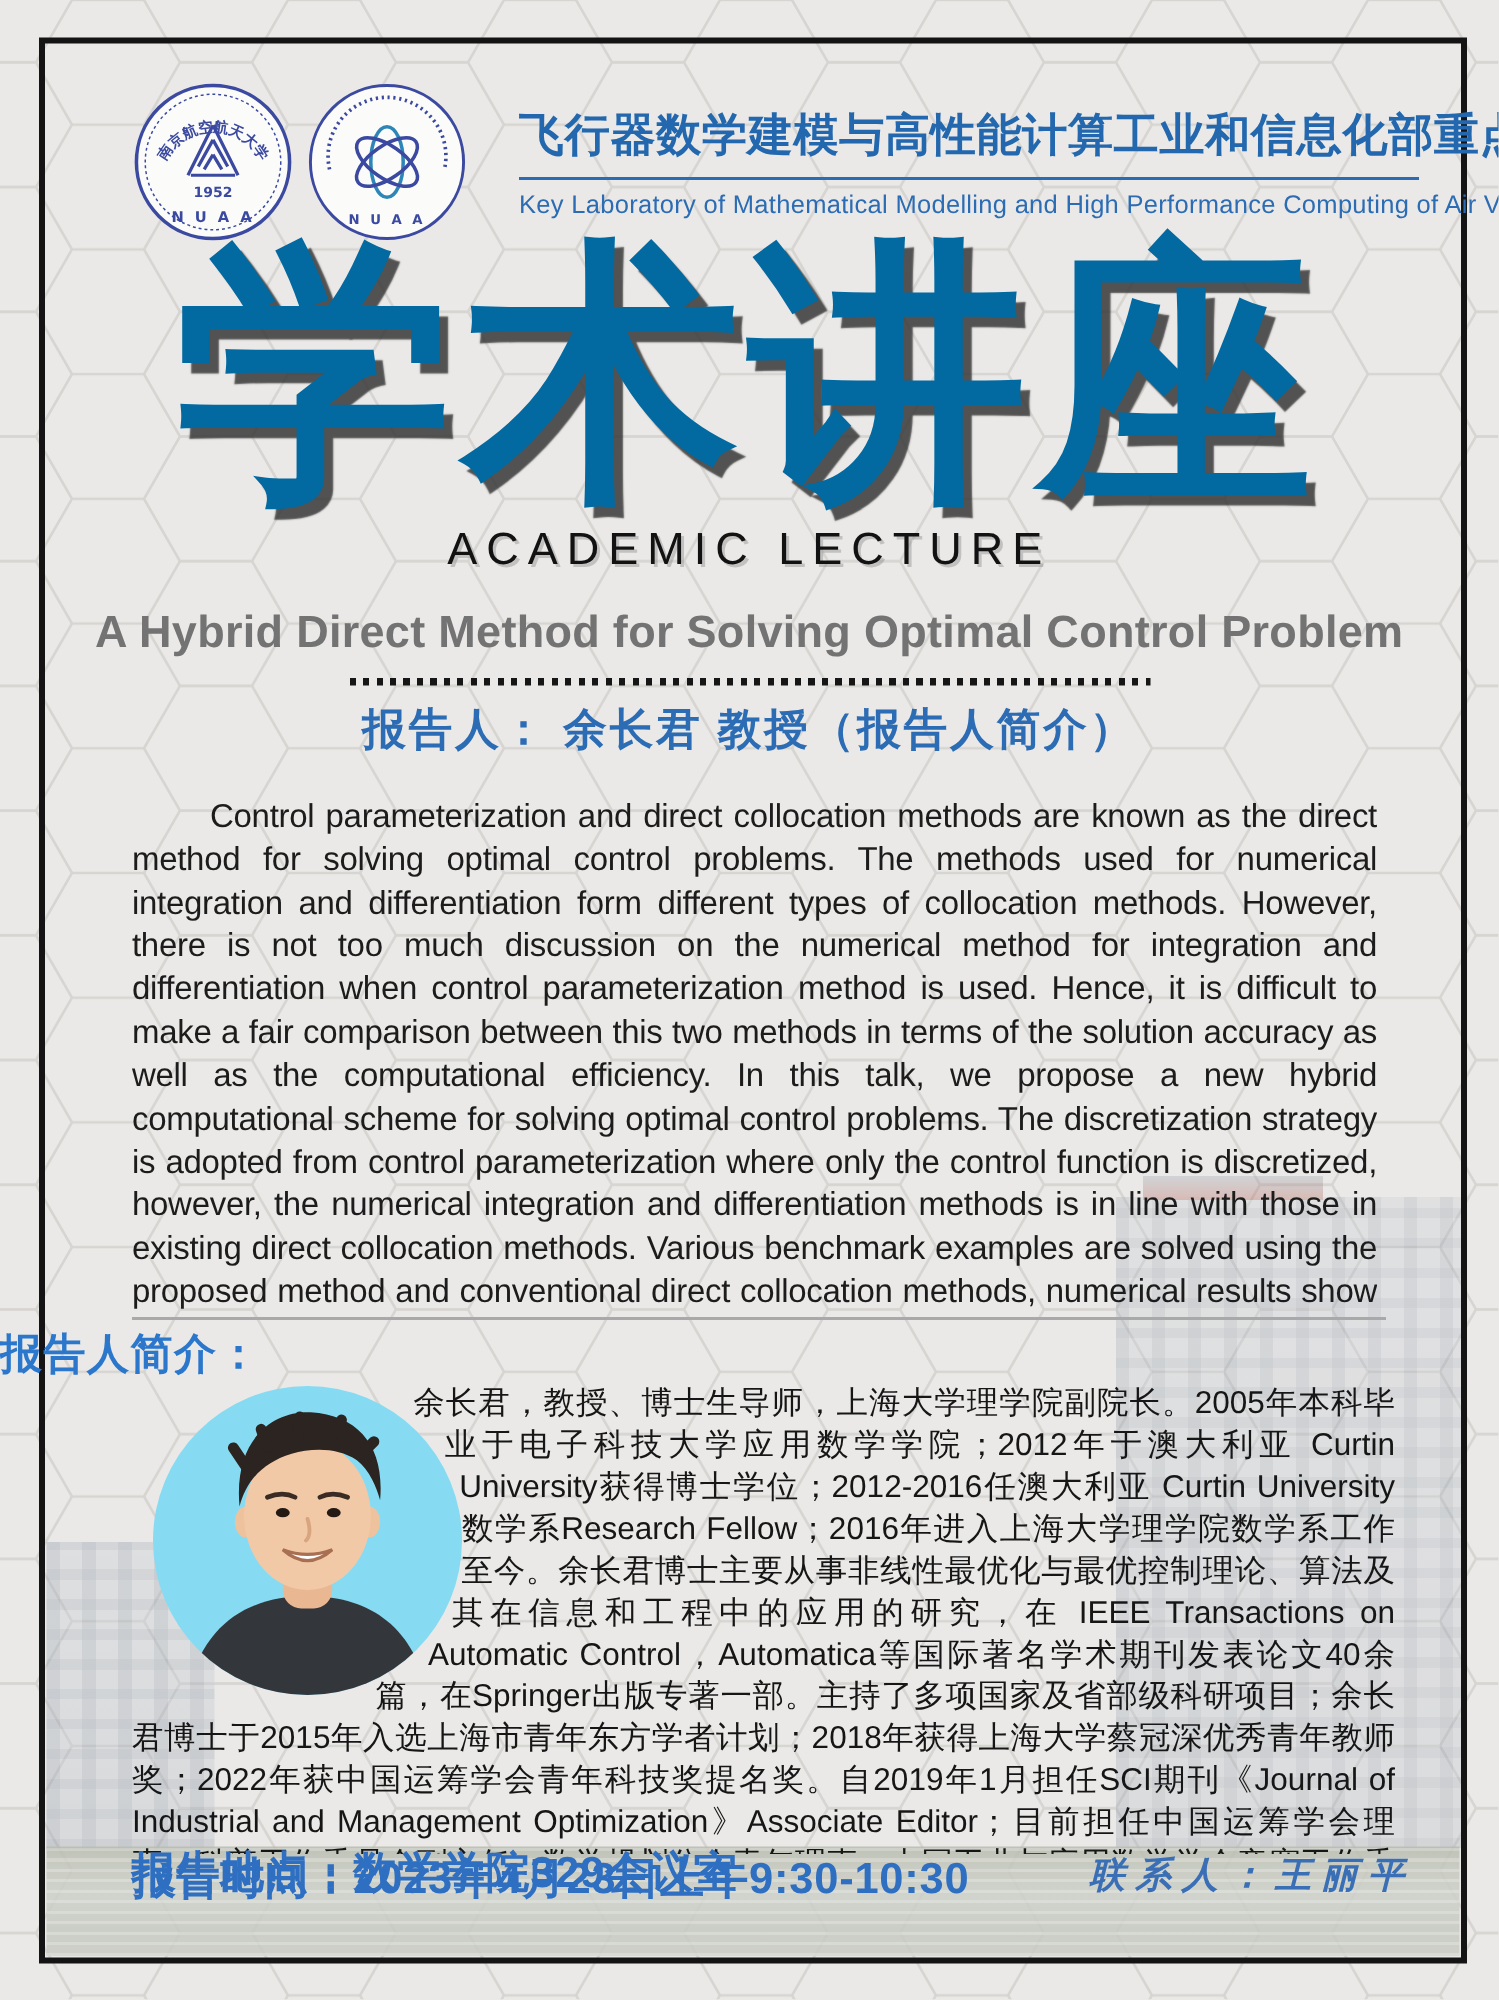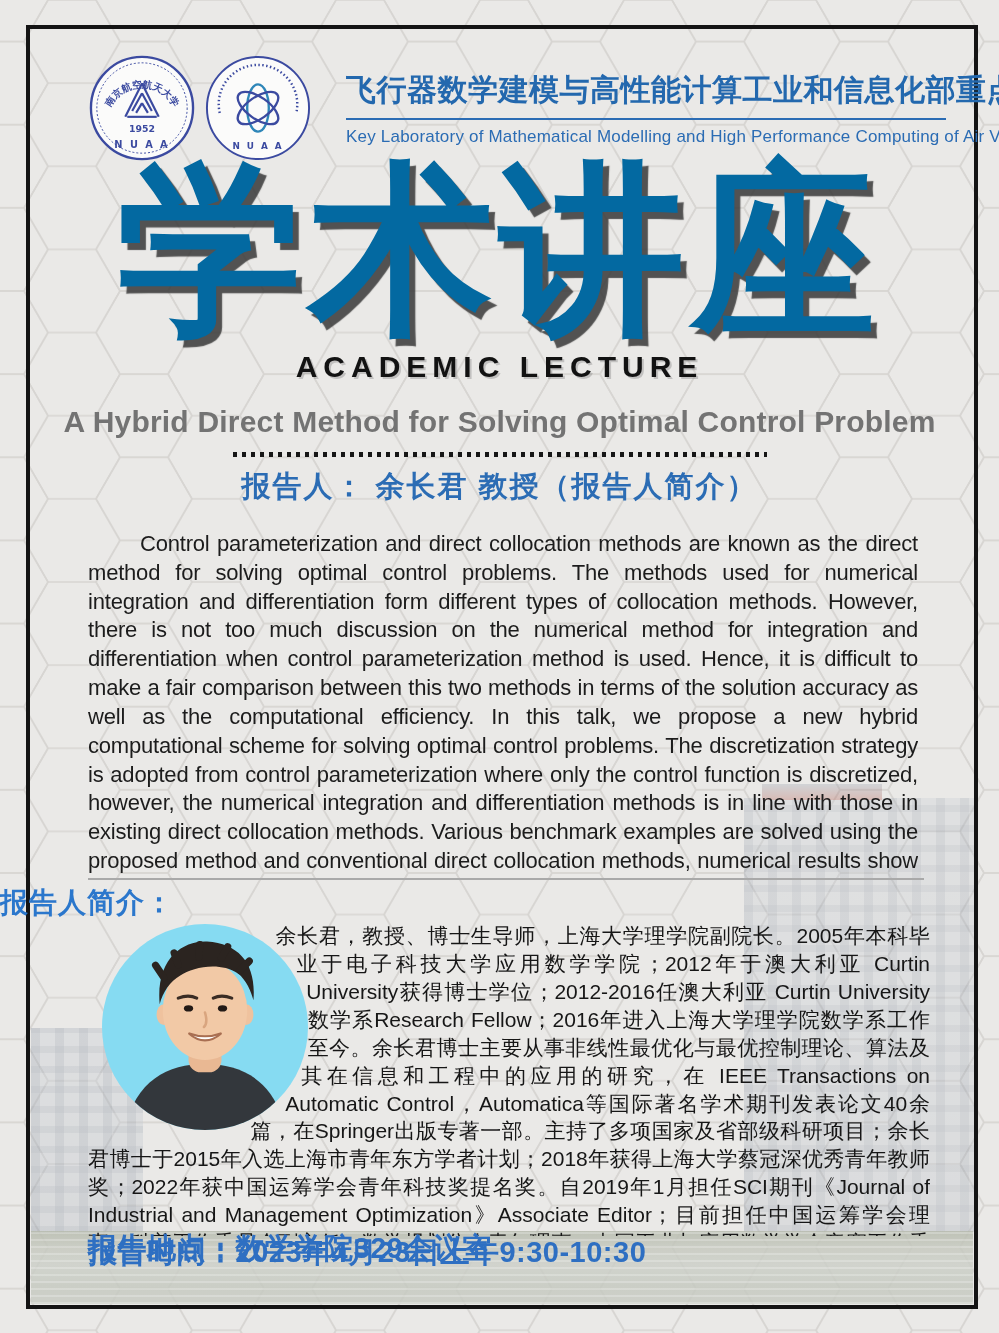--- a/index.html
+++ b/index.html
@@ -53,21 +53,21 @@
   
   .title-zh{
     top:158px;left:0;width:100%;text-align:center;
     font-size:185px;line-height:1;font-weight:900;color:#0369a1;
     letter-spacing:6px;
     text-shadow:6px 7px 1px rgba(55,55,55,.85);
     font-family:"Liberation Sans","DejaVu Sans",sans-serif;
   }
   .title-en{
     top:350px;left:0;width:100%;text-align:center;
-    font-size:30px;font-weight:700;color:#121212;letter-spacing:6px;
+    font-size:30px;font-weight:400;color:#121212;letter-spacing:6px;
     text-shadow:2px 2px 0 rgba(120,120,120,.35);
   }
   .talk-title{
     top:405px;left:0;width:100%;text-align:center;
     font-size:30px;font-weight:700;color:#737373;letter-spacing:.2px;
   }
   .dotted{
     top:452px;left:233px;width:534px;height:5px;
     background:repeating-linear-gradient(90deg,#161616 0 4px,rgba(0,0,0,0) 4px 9px);
   }
@@ -213,15 +213,16 @@
       </svg>
     </div>
     <span class="bio-text">余长君，教授、博士生导师，上海大学理学院副院长。2005年本科毕业于电子科技大学应用数学学院；2012年于澳大利亚 Curtin University获得博士学位；2012-2016任澳大利亚 Curtin University 数学系Research Fellow；2016年进入上海大学理学院数学系工作至今。余长君博士主要从事非线性最优化与最优控制理论、算法及其在信息和工程中的应用的研究，在 IEEE Transactions on Automatic Control，Automatica等国际著名学术期刊发表论文40余篇，在Springer出版专著一部。主持了多项国家及省部级科研项目；余长君博士于2015年入选上海市青年东方学者计划；2018年获得上海大学蔡冠深优秀青年教师奖；2022年获中国运筹学会青年科技奖提名奖。自2019年1月担任SCI期刊《Journal of Industrial and Management Optimization》Associate Editor；目前担任中国运筹学会理事，科普工作委员会副主任，数学规划分会青年理事，中国工业与应用数学学会竞赛工作委员会委员，上海市运筹学会常务副理事长兼秘书长。</span>
   </div>
 
   <div class="time-row">
     <span>报告时间：</span><span>2023年4月23日上午9:30-10:30</span>
   </div>
   <div class="venue-row">
     <span><span>报告地点：</span><span>数学学院329会议室</span></span>
+    <span class="contact"><span>联系人：</span><span>王丽平</span></span>
   </div>
 
 </div>
 
 </body></html>

